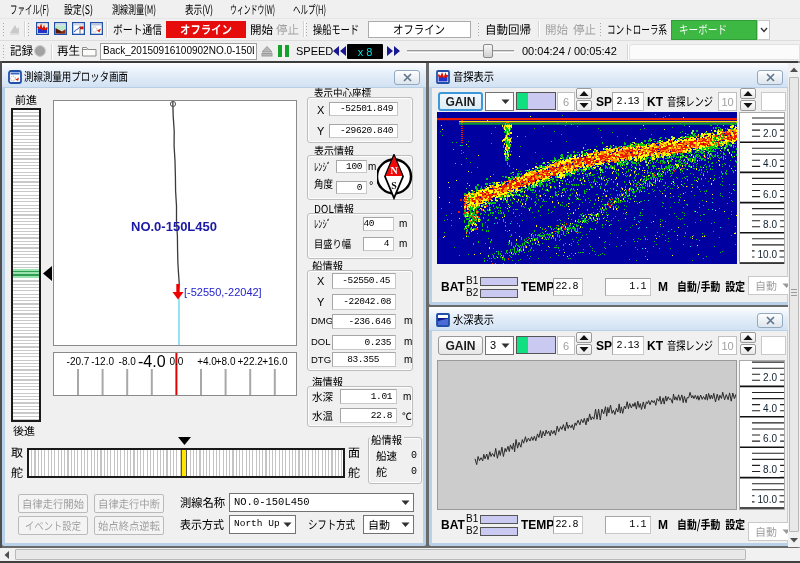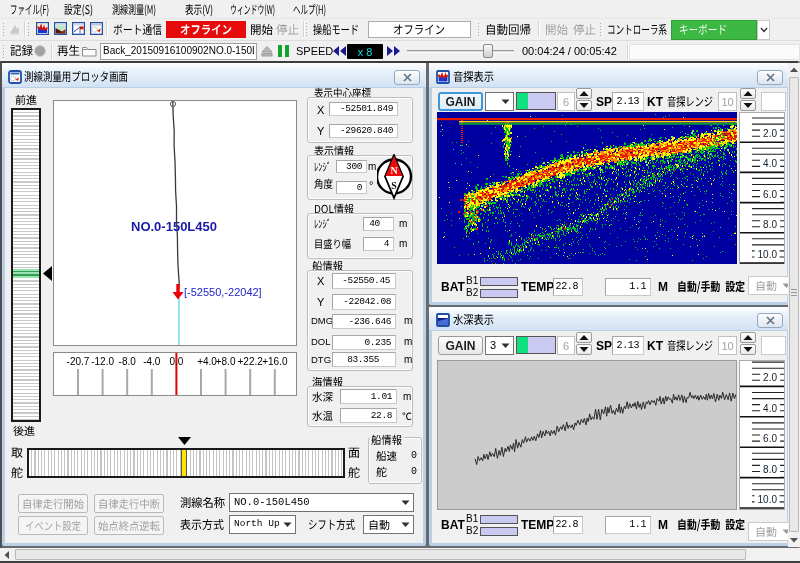--- a/index.html
+++ b/index.html
@@ -482,21 +482,21 @@
     <line x1="98.80000000000001" y1="17" x2="98.80000000000001" y2="43" stroke="#a8a8a8" stroke-width="2"></line>
     <line x1="123.4" y1="1" x2="123.4" y2="43" stroke="#e00000" stroke-width="2"></line>
     <line x1="148.0" y1="17" x2="148.0" y2="43" stroke="#a8a8a8" stroke-width="2"></line>
     <line x1="172.60000000000002" y1="17" x2="172.60000000000002" y2="43" stroke="#a8a8a8" stroke-width="2"></line>
     <line x1="197.20000000000002" y1="17" x2="197.20000000000002" y2="43" stroke="#a8a8a8" stroke-width="2"></line>
     <line x1="221.8" y1="17" x2="221.8" y2="43" stroke="#a8a8a8" stroke-width="2"></line>
   </svg>
 <div class="lat " style="left:78.0px;top:355px;font-size:10px;line-height:14px;color:#000;transform:translateX(-50%)">-20.7</div>
 <div class="lat " style="left:102.6px;top:355px;font-size:10px;line-height:14px;color:#000;transform:translateX(-50%)">-12.0</div>
 <div class="lat " style="left:127.2px;top:355px;font-size:10px;line-height:14px;color:#000;transform:translateX(-50%)">-8.0</div>
-<div class="lat " style="left:151.8px;top:355px;font-size:10px;line-height:14px;color:#000;transform:translateX(-50%)">-4.0</div>
+<div class="lat " style="left:151.8px;top:355px;font-size:16px;line-height:14px;color:#000;transform:translateX(-50%)">-4.0</div>
 <div class="lat " style="left:176.4px;top:355px;font-size:10px;line-height:14px;color:#000;transform:translateX(-50%)">0.0</div>
 <div class="lat " style="left:207px;top:355px;font-size:10px;line-height:14px;color:#000;transform:translateX(-50%)">+4.0</div>
 <div class="lat " style="left:225.60000000000002px;top:355px;font-size:10px;line-height:14px;color:#000;transform:translateX(-50%)">+8.0</div>
 <div class="lat " style="left:250.20000000000002px;top:355px;font-size:10px;line-height:14px;color:#000;transform:translateX(-50%)">+22.2</div>
 <div class="lat " style="left:274.8px;top:355px;font-size:10px;line-height:14px;color:#000;transform:translateX(-50%)">+16.0</div>
 <svg class="abs" style="left:178px;top:437px" width="14" height="9">
     <path d="M0 0 L13 0 L6.5 8 Z" fill="#000"></path>
   </svg>
 <div class="abs" style="left:27px;top:448px;width:318px;height:30px;border:2px solid #1a1a1a;background:repeating-linear-gradient(90deg,#ffffff 0 2.2px,#c4c4c4 2.2px 3.3px)"></div>
 <div class="abs" style="left:181px;top:450px;width:6px;height:26px;background:#ffe400;border-left:1px solid #555;border-right:1px solid #555"></div>
@@ -749,21 +749,21 @@
       <path d="M1.1 -8 0.7 -7.3C1.2 -6.8 1.9 -5.6 2.2 -5.1L2.7 -5.8C2.4 -6.3 1.6 -7.5 1.1 -8ZM0.7 -0.8 1 0.1C1.9 -0.2 2.6 -0.9 3.2 -1.6C4 -2.6 4.6 -4.1 5 -5.5L4.5 -6.4C4.2 -5.1 3.6 -3.4 2.8 -2.4C2.3 -1.7 1.6 -1.1 0.7 -0.8Z" fill="#000"></path>
     </g>
     <g transform="translate(8.5,11.0) scale(0.773,1)">
       <path d="M1.7 -8.4 1.3 -7.7C1.7 -7.4 2.4 -6.6 2.7 -6.2L3.1 -6.9C2.8 -7.3 2.1 -8.1 1.7 -8.4ZM0.8 -0.6 1.2 0.3C1.7 0.1 2.5 -0.4 3 -1.1C3.9 -2.1 4.7 -3.6 5.1 -5.1L4.6 -5.9C4.2 -4.3 3.5 -2.9 2.6 -1.8C2 -1.2 1.4 -0.8 0.8 -0.6ZM0.9 -6 0.5 -5.2C0.9 -4.9 1.6 -4.1 1.9 -3.7L2.3 -4.5C2 -4.9 1.3 -5.6 0.9 -6Z" fill="#000"></path>
     </g>
     <g transform="translate(12.8,11.0) scale(0.773,1)">
       <path d="M0.8 -8.8 0.2 -8.6C0.5 -8.2 0.9 -7.2 1.1 -6.8L1.7 -7.1C1.5 -7.5 1 -8.4 0.8 -8.8ZM2 -9.4 1.4 -9.1C1.7 -8.7 2.1 -7.8 2.3 -7.3L2.9 -7.6C2.7 -8.1 2.2 -9 2 -9.4Z" fill="#000"></path>
     </g>
   </svg>
 <div class="field" style="left:336px;top:160px;width:31px;height:13px"></div>
-<div class="fval" style="left:336px;top:160px;width:29px;font-size:9.5px;line-height:13px;text-align:right;padding-right:3px">300</div>
+<div class="fval" style="left:336px;top:160px;width:29px;font-size:9.5px;line-height:13px;text-align:right;padding-right:3px">100</div>
 <div class="lat " style="left:368px;top:160px;font-size:10px;line-height:14px;color:#000">m</div>
 <svg style="position:absolute;left:314px;top:177.0px;overflow:visible" width="21" height="15">
     <g transform="translate(0.0,11.0) scale(0.864,1)">
       <path d="M2.9 -6H5.3V-4.5H2.9ZM2.9 -6.7H2.9C3.2 -7.1 3.6 -7.5 3.8 -7.9H6.5C6.3 -7.5 6 -7.1 5.7 -6.7ZM8.8 -6V-4.5H6.1V-6ZM3.7 -9.3C3.2 -8.2 2.1 -6.8 0.6 -5.8C0.8 -5.7 1.1 -5.4 1.2 -5.2C1.5 -5.4 1.8 -5.7 2.1 -5.9V-4C2.1 -2.6 1.9 -0.9 0.4 0.3C0.5 0.5 0.8 0.8 0.9 0.9C1.8 0.3 2.3 -0.6 2.6 -1.6H8.8V-0.2C8.8 0 8.7 0.1 8.5 0.1C8.2 0.1 7.3 0.1 6.5 0.1C6.6 0.3 6.7 0.7 6.8 0.9C7.9 0.9 8.6 0.9 9 0.8C9.4 0.6 9.6 0.4 9.6 -0.2V-6.7H6.7C7 -7.2 7.4 -7.8 7.7 -8.3L7.1 -8.6L7 -8.6H4.3L4.6 -9.1ZM2.9 -3.8H5.3V-2.3H2.8C2.9 -2.8 2.9 -3.3 2.9 -3.8ZM8.8 -3.8V-2.3H6.1V-3.8Z" fill="#000"></path>
     </g>
     <g transform="translate(9.5,11.0) scale(0.864,1)">
       <path d="M4.2 -7.1V-6.2H2.5V-5.5H4.2V-3.7H8.5V-5.5H10.3V-6.2H8.5V-7.1H7.7V-6.2H5V-7.1ZM7.7 -5.5V-4.3H5V-5.5ZM8.3 -2.3C7.9 -1.7 7.2 -1.2 6.5 -0.9C5.7 -1.2 5.1 -1.7 4.7 -2.3ZM2.6 -2.9V-2.3H4.3L3.9 -2.1C4.3 -1.5 4.9 -0.9 5.6 -0.5C4.6 -0.2 3.4 0.1 2.2 0.2C2.3 0.4 2.5 0.7 2.6 0.9C3.9 0.7 5.3 0.4 6.5 -0.1C7.5 0.4 8.7 0.7 10.1 0.9C10.2 0.7 10.4 0.4 10.6 0.2C9.4 0.1 8.3 -0.2 7.3 -0.5C8.3 -1 9 -1.8 9.5 -2.7L9 -3L8.9 -2.9ZM1.3 -8.2V-5C1.3 -3.4 1.3 -1.1 0.3 0.4C0.5 0.5 0.9 0.7 1 0.9C2 -0.8 2.1 -3.3 2.1 -5V-7.4H10.4V-8.2H6.2V-9.2H5.4V-8.2Z" fill="#000"></path>
     </g>
   </svg>
 <div class="field" style="left:336px;top:181px;width:31px;height:13px"></div>
@@ -802,21 +802,21 @@
       <path d="M1.1 -8 0.7 -7.3C1.2 -6.8 1.9 -5.6 2.2 -5.1L2.7 -5.8C2.4 -6.3 1.6 -7.5 1.1 -8ZM0.7 -0.8 1 0.1C1.9 -0.2 2.6 -0.9 3.2 -1.6C4 -2.6 4.6 -4.1 5 -5.5L4.5 -6.4C4.2 -5.1 3.6 -3.4 2.8 -2.4C2.3 -1.7 1.6 -1.1 0.7 -0.8Z" fill="#000"></path>
     </g>
     <g transform="translate(8.5,11.0) scale(0.773,1)">
       <path d="M1.7 -8.4 1.3 -7.7C1.7 -7.4 2.4 -6.6 2.7 -6.2L3.1 -6.9C2.8 -7.3 2.1 -8.1 1.7 -8.4ZM0.8 -0.6 1.2 0.3C1.7 0.1 2.5 -0.4 3 -1.1C3.9 -2.1 4.7 -3.6 5.1 -5.1L4.6 -5.9C4.2 -4.3 3.5 -2.9 2.6 -1.8C2 -1.2 1.4 -0.8 0.8 -0.6ZM0.9 -6 0.5 -5.2C0.9 -4.9 1.6 -4.1 1.9 -3.7L2.3 -4.5C2 -4.9 1.3 -5.6 0.9 -6Z" fill="#000"></path>
     </g>
     <g transform="translate(12.8,11.0) scale(0.773,1)">
       <path d="M0.8 -8.8 0.2 -8.6C0.5 -8.2 0.9 -7.2 1.1 -6.8L1.7 -7.1C1.5 -7.5 1 -8.4 0.8 -8.8ZM2 -9.4 1.4 -9.1C1.7 -8.7 2.1 -7.8 2.3 -7.3L2.9 -7.6C2.7 -8.1 2.2 -9 2 -9.4Z" fill="#000"></path>
     </g>
   </svg>
 <div class="field" style="left:363px;top:217px;width:31px;height:14px"></div>
-<div class="fval" style="left:363px;top:217px;width:29px;font-size:9.5px;line-height:14px;text-align:center;padding-right:6px">40</div>
+<div class="fval" style="left:363px;top:217px;width:29px;font-size:9.5px;line-height:14px;text-align:right;padding-right:18px">40</div>
 <div class="lat " style="left:399px;top:217px;font-size:10px;line-height:14px;color:#000">m</div>
 <svg style="position:absolute;left:314px;top:236.5px;overflow:visible" width="39" height="15">
     <g transform="translate(0.0,11.0) scale(0.841,1)">
       <path d="M2.6 -5.2H8.3V-3.4H2.6ZM2.6 -6V-7.7H8.3V-6ZM2.6 -2.6H8.3V-0.7H2.6ZM1.7 -8.6V0.8H2.6V0.1H8.3V0.8H9.2V-8.6Z" fill="#000"></path>
     </g>
     <g transform="translate(9.2,11.0) scale(0.841,1)">
       <path d="M1.9 -2.8V-0.1H0.5V0.7H10.5V-0.1H9.2V-2.8ZM2.7 -0.1V-2.1H4V-0.1ZM4.8 -0.1V-2.1H6.2V-0.1ZM7 -0.1V-2.1H8.4V-0.1ZM7.1 -8.9C7.5 -8.7 7.9 -8.3 8.2 -8H6.4C6.4 -8.4 6.3 -8.8 6.3 -9.2H5.5C5.5 -8.8 5.5 -8.4 5.6 -8H1.5V-6.7C1.5 -5.7 1.4 -4.2 0.5 -3.2C0.7 -3.1 1 -2.8 1.2 -2.7C1.8 -3.5 2.1 -4.6 2.3 -5.7H4.2C4.2 -4.7 4.1 -4.3 4 -4.2C3.9 -4.1 3.8 -4.1 3.7 -4.1C3.5 -4.1 3.1 -4.1 2.7 -4.2C2.8 -4 2.9 -3.7 2.9 -3.5C3.4 -3.5 3.8 -3.5 4 -3.5C4.3 -3.5 4.5 -3.6 4.6 -3.8C4.9 -4 4.9 -4.6 5 -6C5 -6.1 5 -6.3 5 -6.3H2.3L2.3 -6.7V-7.3H5.8C6 -6.3 6.3 -5.5 6.8 -4.8C6.2 -4.4 5.6 -4 5 -3.7C5.1 -3.6 5.4 -3.3 5.5 -3.1C6.1 -3.4 6.7 -3.8 7.2 -4.2C7.8 -3.4 8.5 -3 9.3 -3C10 -3 10.3 -3.4 10.4 -4.7C10.2 -4.8 9.9 -4.9 9.8 -5.1C9.7 -4.1 9.6 -3.8 9.3 -3.8C8.8 -3.8 8.3 -4.1 7.8 -4.7C8.5 -5.3 9.1 -6 9.5 -6.8L8.8 -7C8.4 -6.4 8 -5.8 7.4 -5.3C7.1 -5.9 6.8 -6.5 6.6 -7.3H10.2V-8H8.6L8.9 -8.3C8.7 -8.6 8.2 -9 7.7 -9.3Z" fill="#000"></path>
     </g>
     <g transform="translate(18.5,11.0) scale(0.841,1)">
       <path d="M3.7 -8.7 2.8 -8.7C2.7 -8.4 2.7 -8.1 2.7 -7.8C2.5 -6.9 2.3 -5.3 2.3 -4.2C2.3 -3.5 2.4 -2.9 2.5 -2.5L3.3 -2.5C3.2 -3.1 3.2 -3.5 3.3 -3.9C3.4 -5.3 4.7 -7.3 6.1 -7.3C7.2 -7.3 7.8 -6.1 7.8 -4.3C7.8 -1.6 5.9 -0.6 3.6 -0.2L4.1 0.5C6.8 0.1 8.7 -1.3 8.7 -4.3C8.7 -6.7 7.7 -8.1 6.2 -8.1C4.8 -8.1 3.7 -6.7 3.2 -5.6C3.3 -6.4 3.5 -7.9 3.7 -8.7Z" fill="#000"></path>

